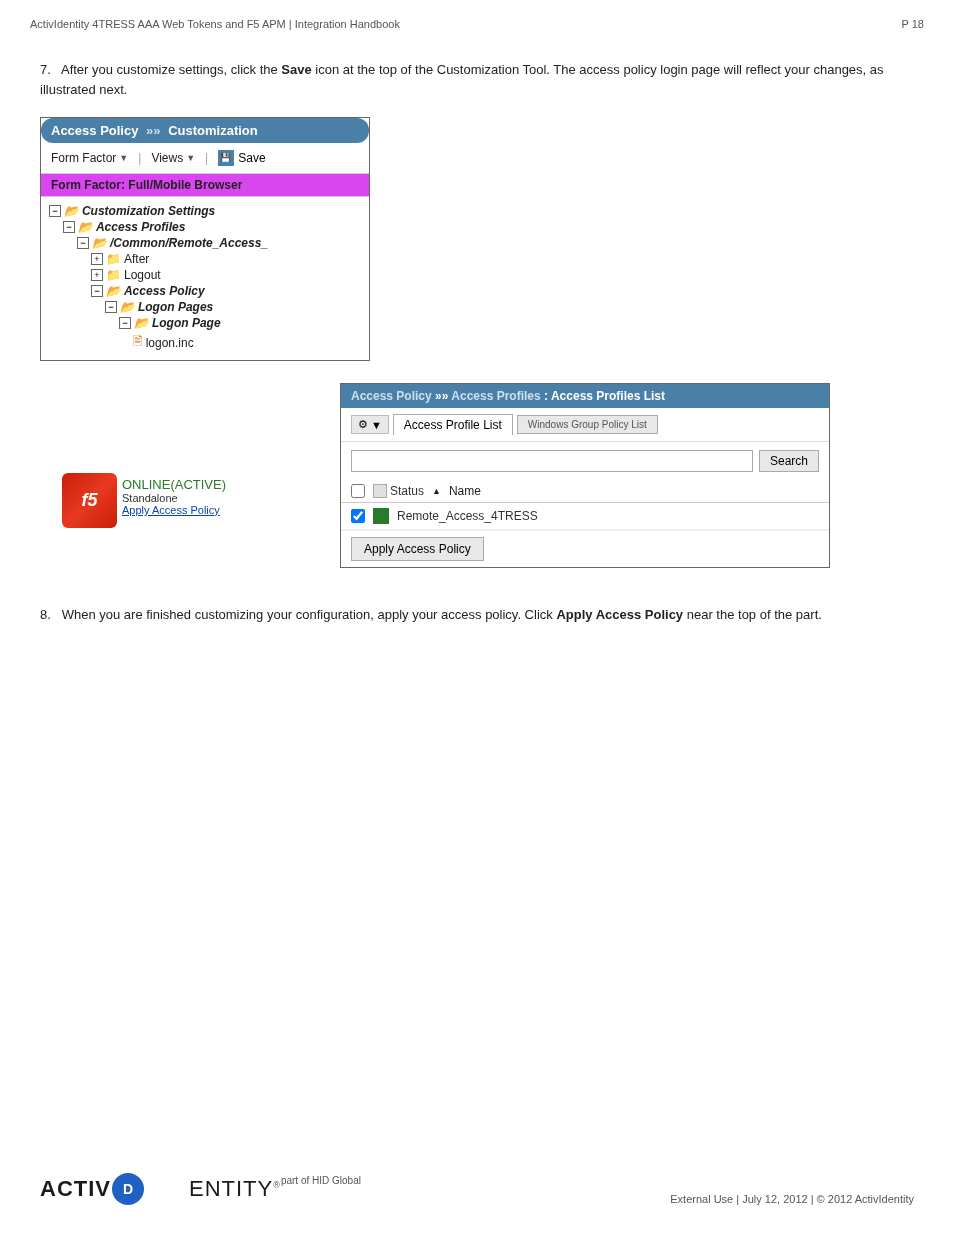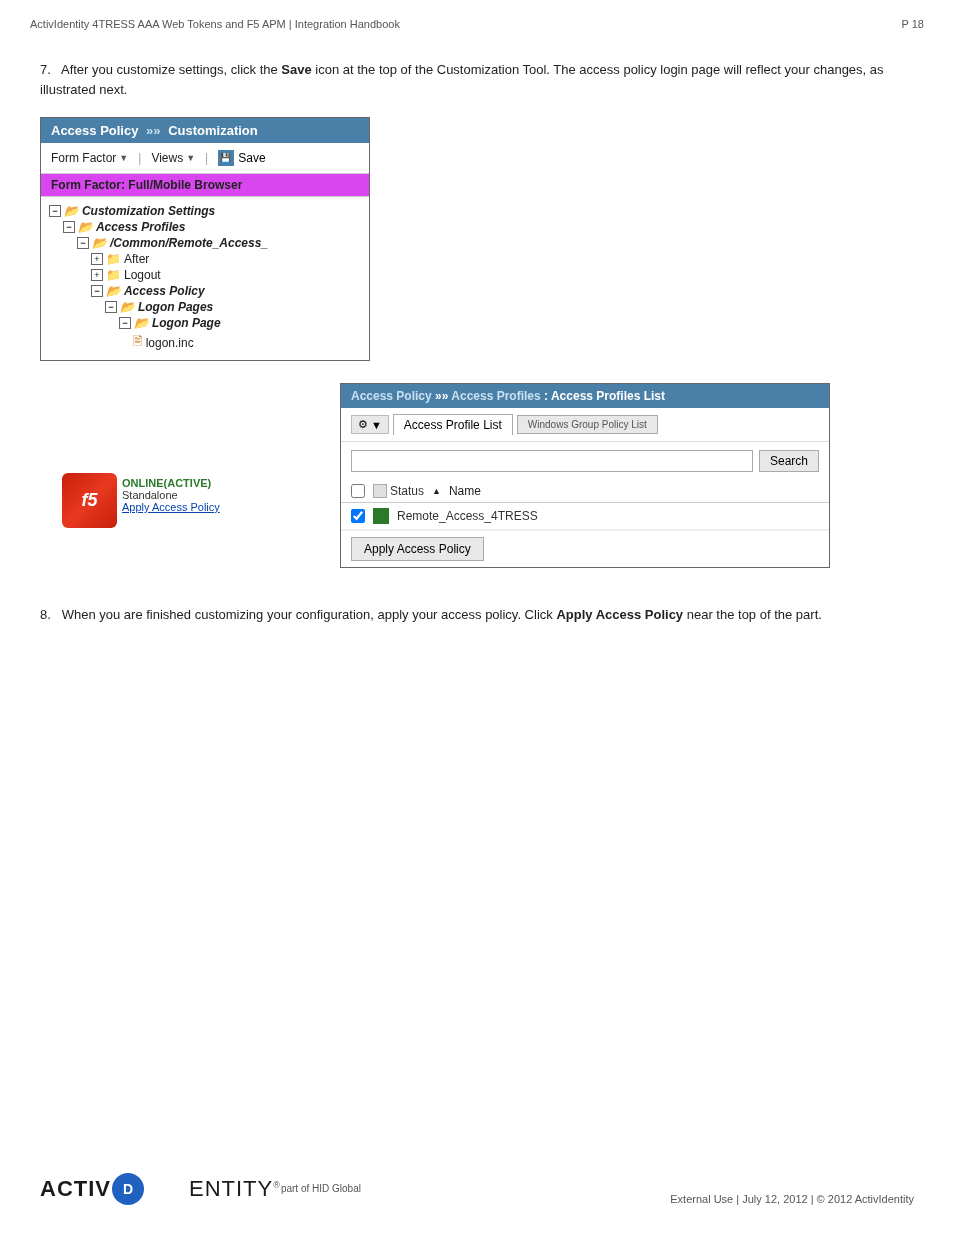--- a/index.html
+++ b/index.html
@@ -43,20 +43,21 @@
       width: 330px;
       margin-bottom: 22px;
       background: #fff;
     }
     .panel-title-bar {
       background: #4a7fa8;
       color: #fff;
       padding: 5px 10px;
       font-size: 13px;
       font-weight: bold;
+      border-radius: 12px;
     }
     .panel-title-bar .breadcrumb-arrow {
       color: #c8dff0;
       margin: 0 4px;
     }
     .panel-toolbar {
       display: flex;
       align-items: center;
       padding: 7px 10px;
       border-bottom: 1px solid #ccc;
@@ -316,22 +317,22 @@
       font-size: 18px;
       font-weight: bold;
       font-style: italic;
     }
     .f5-text-block {
       margin-left: 60px;
       padding-top: 4px;
     }
     .f5-online {
       color: #2a7a2a;
-      font-weight: bold;
-      font-size: 11px;
+      font-weight: normal;
+      font-size: 13px;
     }
     .f5-standalone {
       font-size: 11px;
       color: #333;
     }
     .f5-apply-link {
       color: #0645ad;
       font-size: 11px;
       text-decoration: underline;
       cursor: pointer;
@@ -392,21 +393,21 @@
       margin-left: 44px;
     }
     .activ-tm {
       font-size: 9px;
       color: #555;
       vertical-align: super;
     }
     .activ-sub {
       font-size: 10px;
       color: #555;
-      margin-top: 10px;
+      margin-top: 2px;
     }
     .footer-right {
       font-size: 11px;
       color: #555;
       text-align: right;
     }
   </style>
 </head>
 <body>
 

